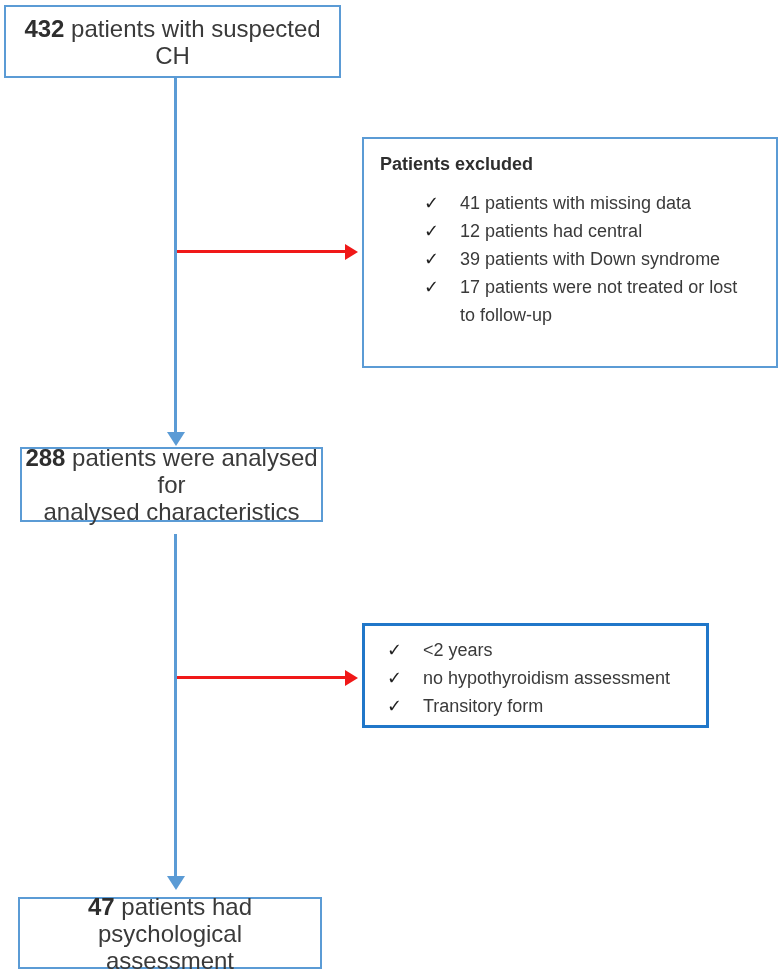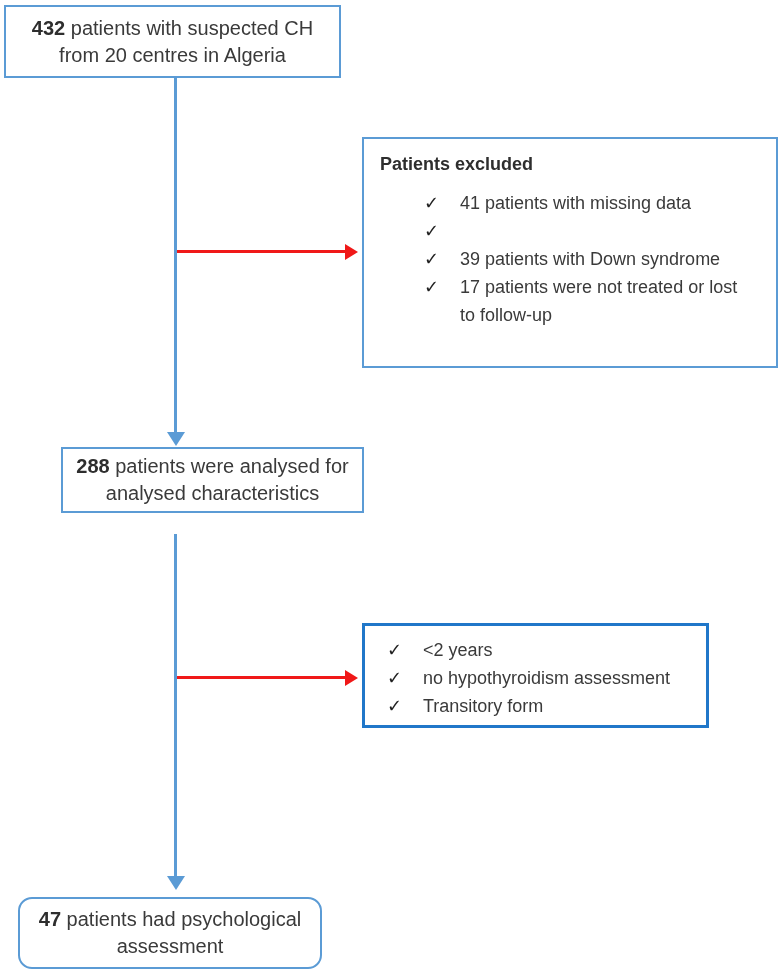--- a/index.html
+++ b/index.html
@@ -13,21 +13,21 @@
   }
   .node{
     position:absolute;
     box-sizing:border-box;
     background:#ffffff;
   }
   .light-border{border:2px solid #5B9BD5;}
   .strong-border{border:3px solid #2077C9;}
   .center-box{
     display:flex;flex-direction:column;justify-content:center;align-items:center;
-    text-align:center;font-size:20px;line-height:27px;
+    text-align:center;font-size:24px;line-height:27px;
   }
   .num{font-weight:700;color:#2e2e2e;}
   .vline{position:absolute;width:3px;background:#5B9BD5;}
   .vhead{
     position:absolute;width:0;height:0;
     border-left:9px solid transparent;border-right:9px solid transparent;
     border-top:14px solid #5B9BD5;
   }
   .rline{position:absolute;height:3px;background:#F01818;}
   .rhead{
@@ -45,21 +45,20 @@
 </style>
 </head>
 <body>
 
 <div id="canvas">
 
   <div class="node light-border center-box" style="left:4px;top:5px;width:337px;height:73px;">
     <div>
       <span class="num">432</span><span> patients with suspected CH</span>
     </div>
-    <div>from 20 centres in Algeria</div>
   </div>
 
   <div class="vline" style="left:174px;top:78px;height:355px;"></div>
   <div class="vhead" style="left:167px;top:432px;"></div>
 
   <div class="rline" style="left:177px;top:250px;width:168px;"></div>
   <div class="rhead" style="left:345px;top:244px;"></div>
 
   <div class="node light-border" style="left:362px;top:137px;width:416px;height:231px;padding:14px 8px 22px 16px;">
     <div class="excl-title">Patients excluded</div>
@@ -67,40 +66,41 @@
       <div class="check-item">
         <span class="check">✓</span>
         <span class="itext">
           <div>41 patients with missing data</div>
           <div></div>
         </span>
       </div>
       <div class="check-item">
         <span class="check">✓</span>
         <span class="itext">
+          <div>12 patients had central</div>
         </span>
       </div>
       <div class="check-item">
         <span class="check">✓</span>
         <span class="itext">
           <div>39 patients with Down syndrome</div>
           <div></div>
         </span>
       </div>
       <div class="check-item">
         <span class="check">✓</span>
         <span class="itext">
           <div>17 patients were not treated or lost</div>
           <div>to follow-up</div>
         </span>
       </div>
     </div>
   </div>
 
-  <div class="node light-border center-box" style="left:20px;top:447px;width:303px;height:66px;margin-left:41px;">
+  <div class="node light-border center-box" style="left:20px;top:447px;width:303px;height:75px;">
     <div>
       <span class="num">288</span><span> patients were analysed for</span>
     </div>
     <div>analysed characteristics</div>
   </div>
 
   <div class="vline" style="left:174px;top:534px;height:342px;"></div>
   <div class="vhead" style="left:167px;top:876px;"></div>
 
   <div class="rline" style="left:177px;top:676px;width:168px;"></div>
@@ -122,20 +122,20 @@
       </div>
       <div class="check-item">
         <span class="check">✓</span>
         <span class="itext">
           <div>Transitory form</div>
         </span>
       </div>
     </div>
   </div>
 
-  <div class="node light-border center-box" style="left:18px;top:897px;width:304px;height:72px;border-radius:14px;">
+  <div class="node light-border center-box" style="left:18px;top:897px;width:304px;height:72px;">
     <div>
       <span class="num">47</span><span> patients had psychological</span>
     </div>
     <div>assessment</div>
   </div>
 
 </div>
 
 </body></html>

